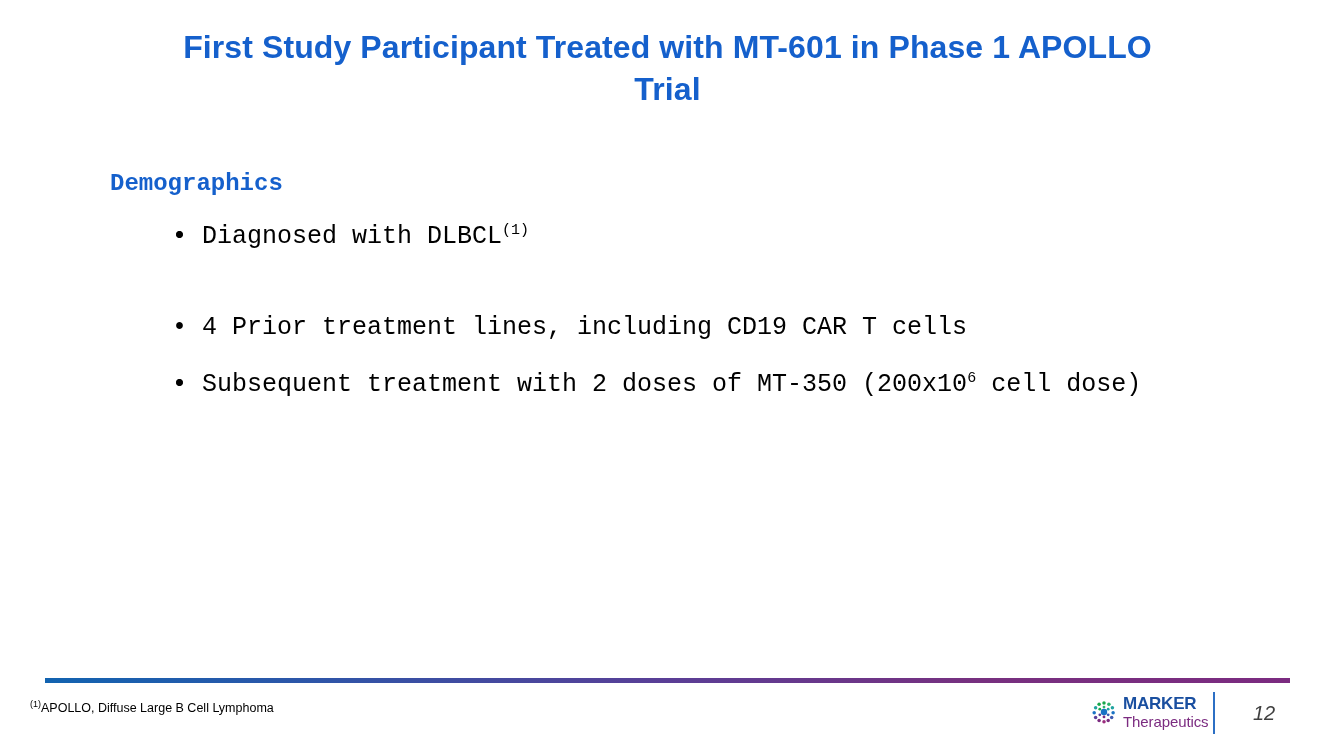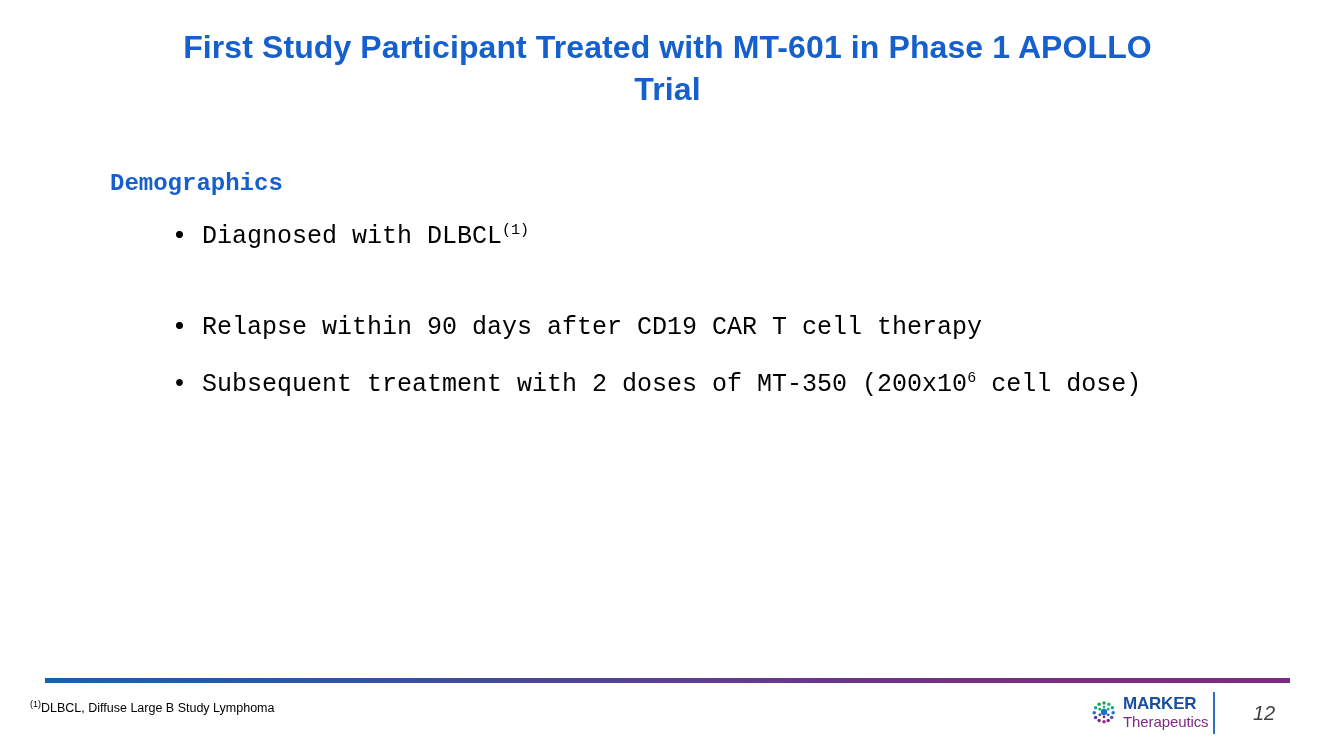--- a/index.html
+++ b/index.html
@@ -177,37 +177,37 @@
           <span class="bullet-dot">•</span>
           <span>Diagnosed with DLBCL</span><sup class="sup">(1)</sup>
         </li>
       </ul>
     </div>
 
     <div class="section clinical">
       <ul class="bullet-list">
         <li class="bullet-item">
           <span class="bullet-dot">•</span>
-        </li>
-        <li class="bullet-item">
-          <span class="bullet-dot">•</span>
-          <span>Relapse within 90 days after CD19 CAR T cell therapy</span>
+          <span>4 Prior treatment lines, including CD19 CAR T cells</span>
+        </li>
+        <li class="bullet-item">
+          <span class="bullet-dot">•</span>
         </li>
         <li class="bullet-item">
           <span class="bullet-dot">•</span>
           <span>Subsequent treatment with 2 doses of MT-350 (200x10</span><sup class="sup">6</sup><span> cell dose)</span>
         </li>
       </ul>
     </div>
 
   </div>
 
   <div class="footer-rule"></div>
 
-  <div class="footnote"><sup>(1)</sup><span>DLBCL, Diffuse Large B Study Lymphoma</span></div>
+  <div class="footnote"><sup>(1)</sup><span>APOLLO, Diffuse Large B Cell Lymphoma</span></div>
 
   <div class="brand">
     <svg class="brand-mark" viewBox="0 0 40 40">
       <circle cx="20" cy="20" r="4.6" fill="#1A73C4"></circle>
       <circle cx="20" cy="7" r="2.5" fill="#18A84B"></circle>
       <circle cx="27" cy="9" r="2.5" fill="#2BB36B"></circle>
       <circle cx="32" cy="14" r="2.5" fill="#1FA3A0"></circle>
       <circle cx="33" cy="21" r="2.5" fill="#1A73C4"></circle>
       <circle cx="31" cy="28" r="2.5" fill="#3E5BB0"></circle>
       <circle cx="26" cy="32" r="2.5" fill="#7B2B80"></circle>

